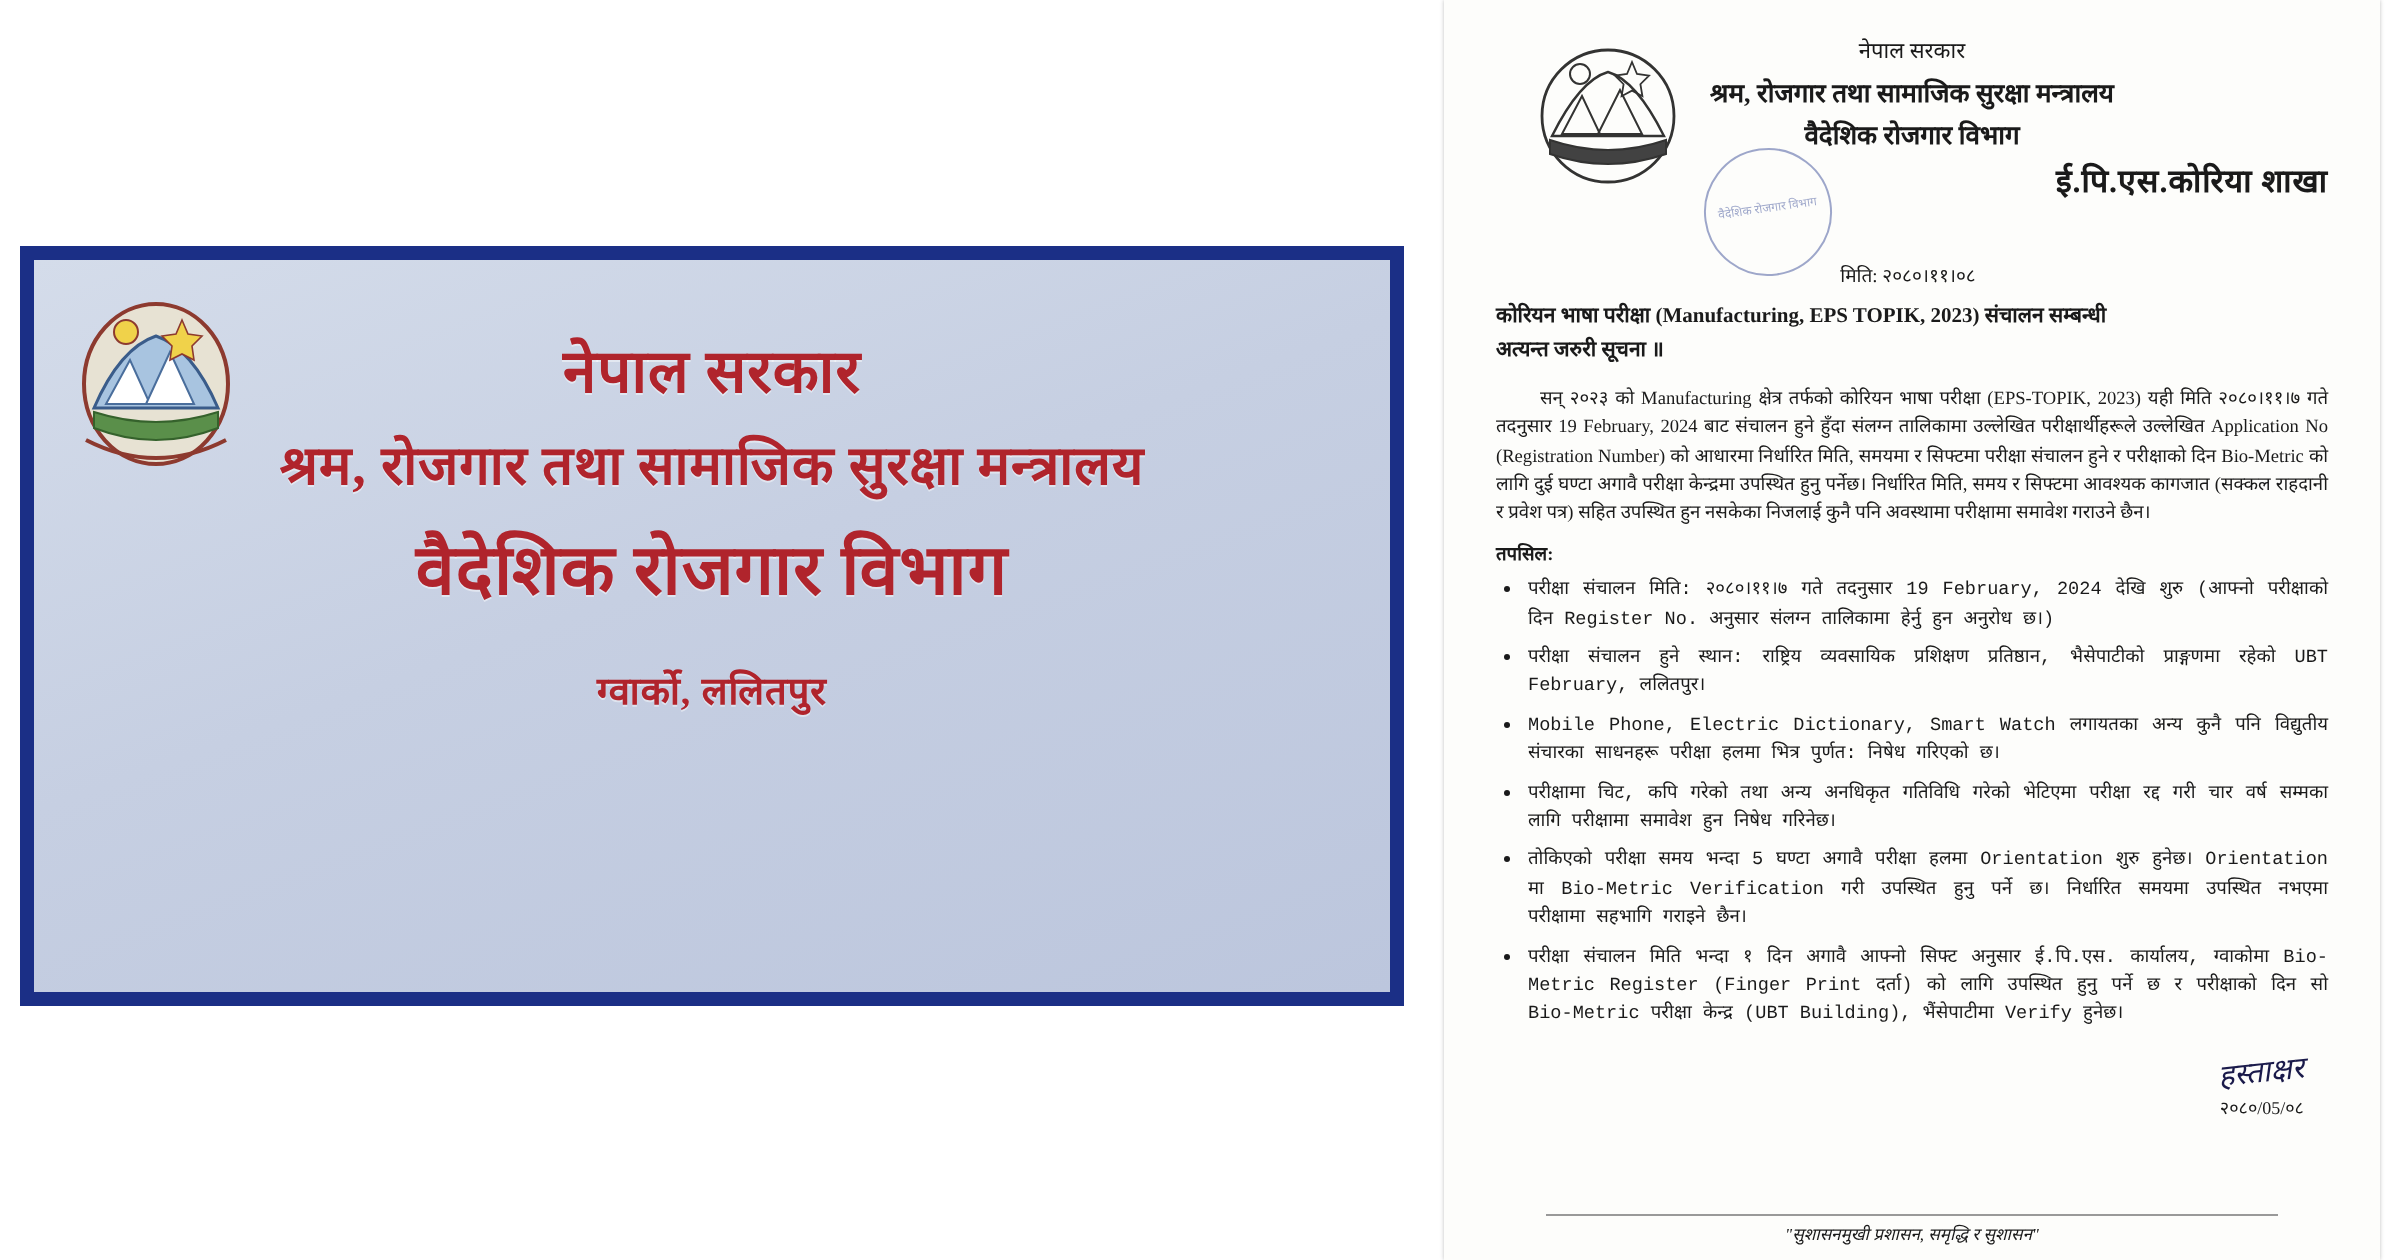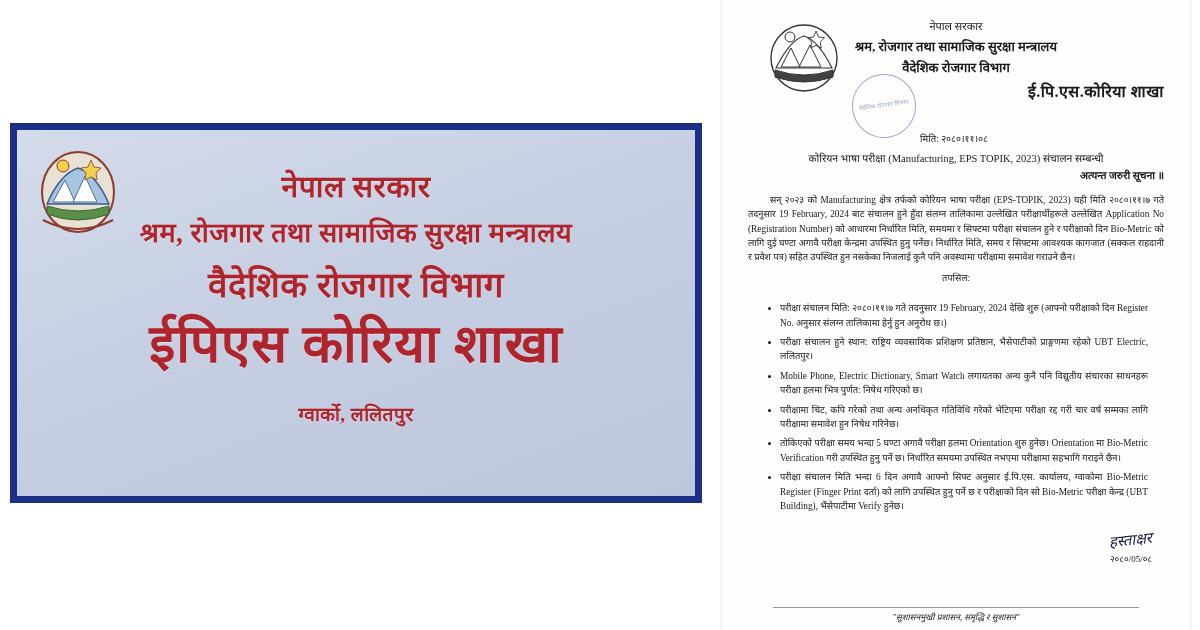--- a/index.html
+++ b/index.html
@@ -116,46 +116,45 @@
     justify-content: center;
     text-align: center;
     transform: rotate(-8deg);
   }
   .notice-date {
     text-align: center;
     font-size: 9.5px;
     margin: 2px 4px 4px 0;
   }
   .notice-title {
-    text-align: center;
-    font-weight: normal;
+    font-weight: bold;
     font-size: 10.5px;
     line-height: 1.5;
     margin: 4px 0 2px 0;
   }
   .notice-sub {
-    text-align: right;
+    text-align: left;
     font-weight: bold;
     font-size: 10.5px;
     margin-bottom: 8px;
   }
   .para {
     text-align: justify;
     text-indent: 22px;
     margin: 0 0 6px 0;
   }
   .section-label {
-    font-weight: normal;
+    font-weight: bold;
     margin: 6px 0 3px 0;
-    text-align: center;
   }
   ul.points {
-    margin: 16px;
+    margin: 0;
     padding-left: 16px;
     list-style: disc;
+    font-family: Liberation Mono, monospace;
   }
   ul.points li {
     text-align: justify;
     margin-bottom: 5px;
   }
   .sign-block {
     margin-top: 10px;
     text-align: right;
     padding-right: 12px;
   }
@@ -200,21 +199,20 @@
           <path d="M12 62 Q43 72 74 62 L74 70 Q43 82 12 70 Z" fill="#5a8f4a" stroke="#35622c" stroke-width="1"></path>
           <circle cx="28" cy="22" r="6" fill="#f0d24a" stroke="#8d3a2f" stroke-width="1"></circle>
           <path d="M56 16 l3 7 7 1 -5 5 1 7 -6 -3 -6 3 1 -7 -5 -5 7 -1z" fill="#f0d24a" stroke="#8d3a2f" stroke-width="0.8"></path>
           <path d="M8 76 Q43 94 78 76" fill="none" stroke="#8d3a2f" stroke-width="2"></path>
         </svg>
       </div>
 
       <div class="sb-line sb-gov">नेपाल सरकार</div>
       <div class="sb-line sb-min">श्रम, रोजगार तथा सामाजिक सुरक्षा मन्त्रालय</div>
       <div class="sb-line sb-dept">वैदेशिक रोजगार विभाग</div>
-      <div class="sb-line sb-branch">ईपिएस कोरिया शाखा</div>
       <div class="sb-line sb-place">ग्वार्को, ललितपुर</div>
     </div>
   </div>
 
   <div class="notice">
 
     <div class="notice-head">
       <div class="notice-emblem">
         <svg viewBox="0 0 76 76" width="76" height="76" xmlns="http://www.w3.org/2000/svg">
           <circle cx="38" cy="38" r="33" fill="none" stroke="#222" stroke-width="1.4"></circle>
@@ -238,25 +236,25 @@
 
     <div class="notice-title">कोरियन भाषा परीक्षा (Manufacturing, EPS TOPIK, 2023) संचालन सम्बन्धी</div>
     <div class="notice-sub">अत्यन्त जरुरी सूचना ॥</div>
 
     <p class="para">सन् २०२३ को Manufacturing क्षेत्र तर्फको कोरियन भाषा परीक्षा (EPS-TOPIK, 2023) यही मिति २०८०।११।७ गते तदनुसार 19 February, 2024 बाट संचालन हुने हुँदा संलग्न तालिकामा उल्लेखित परीक्षार्थीहरूले उल्लेखित Application No (Registration Number) को आधारमा निर्धारित मिति, समयमा र सिफ्टमा परीक्षा संचालन हुने र परीक्षाको दिन Bio-Metric को लागि दुई घण्टा अगावै परीक्षा केन्द्रमा उपस्थित हुनु पर्नेछ। निर्धारित मिति, समय र सिफ्टमा आवश्यक कागजात (सक्कल राहदानी र प्रवेश पत्र) सहित उपस्थित हुन नसकेका निजलाई कुनै पनि अवस्थामा परीक्षामा समावेश गराउने छैन।</p>
 
     <div class="section-label">तपसिल:</div>
 
     <ul class="points">
       <li>परीक्षा संचालन मिति: २०८०।११।७ गते तदनुसार 19 February, 2024 देखि शुरु (आफ्नो परीक्षाको दिन Register No. अनुसार संलग्न तालिकामा हेर्नु हुन अनुरोध छ।)</li>
-      <li>परीक्षा संचालन हुने स्थान: राष्ट्रिय व्यवसायिक प्रशिक्षण प्रतिष्ठान, भैसेपाटीको प्राङ्गणमा रहेको UBT Electric, ललितपुर।</li>
+      <li>परीक्षा संचालन हुने स्थान: राष्ट्रिय व्यवसायिक प्रशिक्षण प्रतिष्ठान, भैसेपाटीको प्राङ्गणमा रहेको UBT February, ललितपुर।</li>
       <li>Mobile Phone, Electric Dictionary, Smart Watch लगायतका अन्य कुनै पनि विद्युतीय संचारका साधनहरू परीक्षा हलमा भित्र पुर्णत: निषेध गरिएको छ।</li>
       <li>परीक्षामा चिट, कपि गरेको तथा अन्य अनधिकृत गतिविधि गरेको भेटिएमा परीक्षा रद्द गरी चार वर्ष सम्मका लागि परीक्षामा समावेश हुन निषेध गरिनेछ।</li>
       <li>तोकिएको परीक्षा समय भन्दा 5 घण्टा अगावै परीक्षा हलमा Orientation शुरु हुनेछ। Orientation मा Bio-Metric Verification गरी उपस्थित हुनु पर्ने छ। निर्धारित समयमा उपस्थित नभएमा परीक्षामा सहभागि गराइने छैन।</li>
-      <li>परीक्षा संचालन मिति भन्दा 6 दिन अगावै आफ्नो सिफ्ट अनुसार ई.पि.एस. कार्यालय, ग्वाकोमा Bio-Metric Register (Finger Print दर्ता) को लागि उपस्थित हुनु पर्ने छ र परीक्षाको दिन सो Bio-Metric परीक्षा केन्द्र (UBT Building), भैंसेपाटीमा Verify हुनेछ।</li>
+      <li>परीक्षा संचालन मिति भन्दा १ दिन अगावै आफ्नो सिफ्ट अनुसार ई.पि.एस. कार्यालय, ग्वाकोमा Bio-Metric Register (Finger Print दर्ता) को लागि उपस्थित हुनु पर्ने छ र परीक्षाको दिन सो Bio-Metric परीक्षा केन्द्र (UBT Building), भैंसेपाटीमा Verify हुनेछ।</li>
     </ul>
 
     <div class="sign-block">
       <div class="sign-scribble">हस्ताक्षर</div>
       <div class="sign-date">२०८०/05/०८</div>
     </div>
 
     <div class="notice-footer">
       <div class="footer-rule"></div>
       <span>"सुशासनमुखी प्रशासन, समृद्धि र सुशासन"</span>

